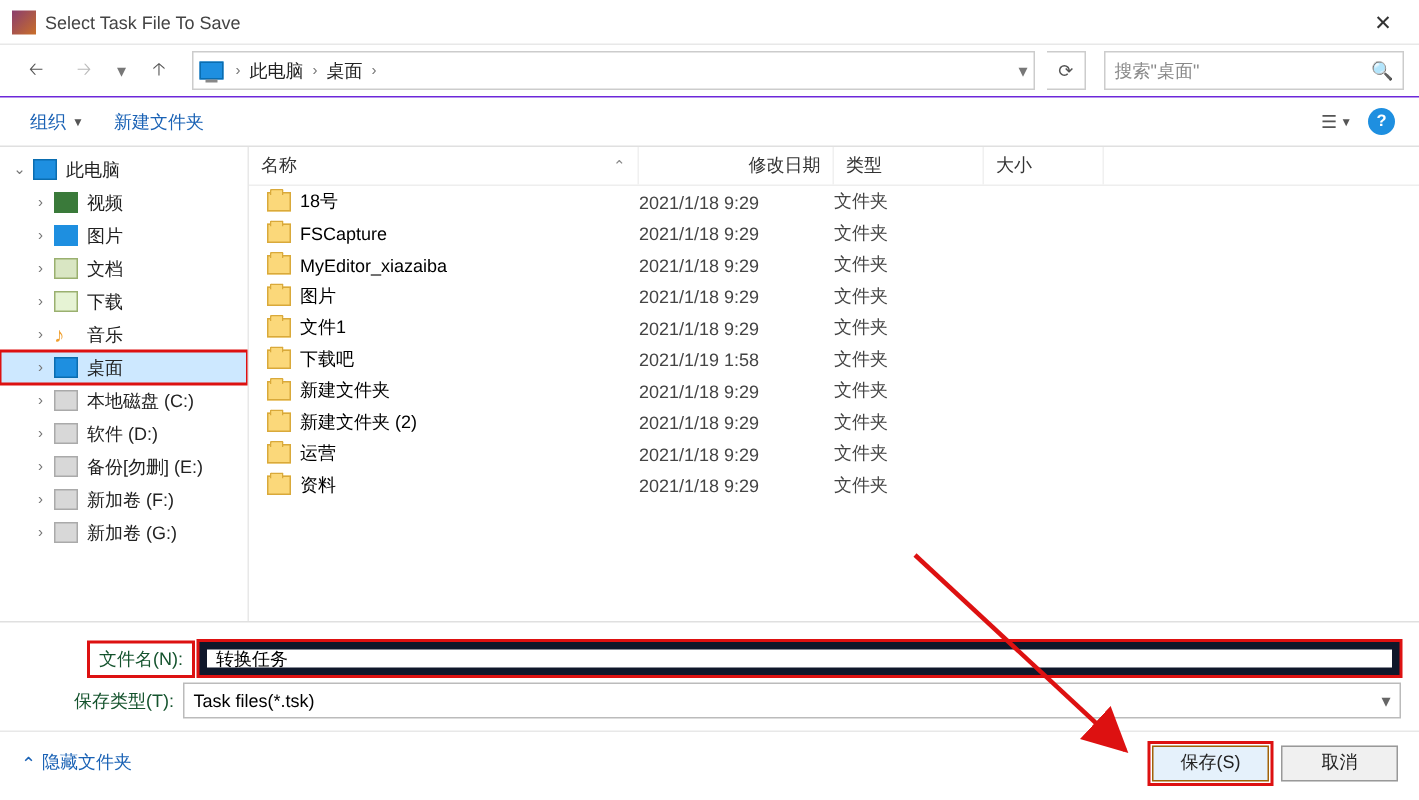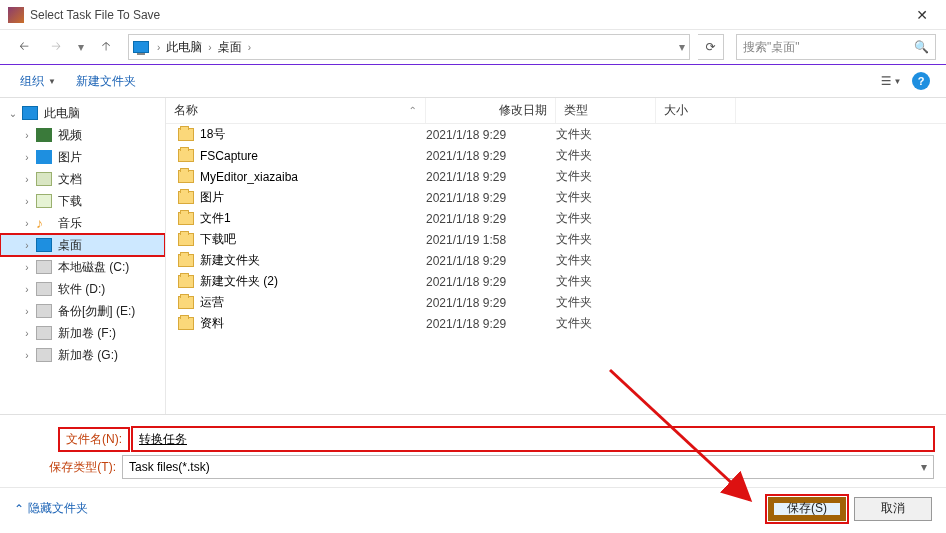--- a/index.html
+++ b/index.html
@@ -62,31 +62,31 @@
 .files { flex:1; overflow:auto; }
 .frow { display:flex; align-items:center; height:21px; padding-left:12px;}
 .fcell.name { width:248px; display:flex; align-items:center; gap:6px;}
 .fcell.date { width:130px; color:#444; }
 .fcell.type { width:100px; color:#444; }
 .fold-icn { width:16px;height:13px;background:#fbd87a;border:1px solid #d9a93a; position:relative;}
 .fold-icn::before{content:"";position:absolute;top:-3px;left:1px;width:7px;height:3px;background:#fbd87a;border:1px solid #d9a93a;border-bottom:none;border-radius:1px 1px 0 0;}
 
 .bottom { border-top:1px solid #e0e0e0; padding:8px 12px 4px; }
 .form-row { display:flex; align-items:center; margin:4px 0; }
-.form-label { width:110px; text-align:right; padding-right:6px; color:#c2410c;}
+.form-label { width:110px; text-align:right; padding-right:6px; color:#14532d;}
 .form-label.hl { outline:2px solid #d11; padding:2px 6px; width:auto; margin-left:48px; margin-right:4px;}
-.form-input { flex:1; height:24px; border:1px solid #0f172a; padding:2px 6px; outline:none; background:#fff;text-decoration:underline;}
+.form-input { flex:1; height:24px; border:6px solid #0f172a; padding:2px 6px; outline:none; background:#fff;}
 .form-input.hl { outline:2px solid #d11; outline-offset:-1px;}
 .form-select { flex:1; height:24px; border:1px solid #bbb; padding:2px 6px; background:#fff; display:flex; align-items:center; justify-content:space-between;}
 
 .footer { height:42px; border-top:1px solid #e8e8e8; display:flex; align-items:center; padding:0 14px; }
 .hide-folders { display:flex; align-items:center; gap:4px; color:#1a62b5; cursor:pointer;}
 .footer .spacer { flex:1; }
 .dlg-btn { min-width:78px; height:24px; border:1px solid #999; background:#f0f0f0; margin-left:8px; display:flex;align-items:center;justify-content:center; color:#222;}
-.dlg-btn.hl { outline:2px solid #d11; outline-offset:1px; border:6px solid #a16207; background:#e5f1fb;}
+.dlg-btn.hl { outline:2px solid #d11; outline-offset:1px; border:1px solid #a16207; background:#e5f1fb;}
 
 .annotation-arrow { position:absolute; pointer-events:none; }
 </style>
 </head>
 <body>
 
 <div class="titlebar">
   <span class="app-icon"></span>
   <span class="title">Select Task File To Save</span>
   <div class="close">✕</div>

